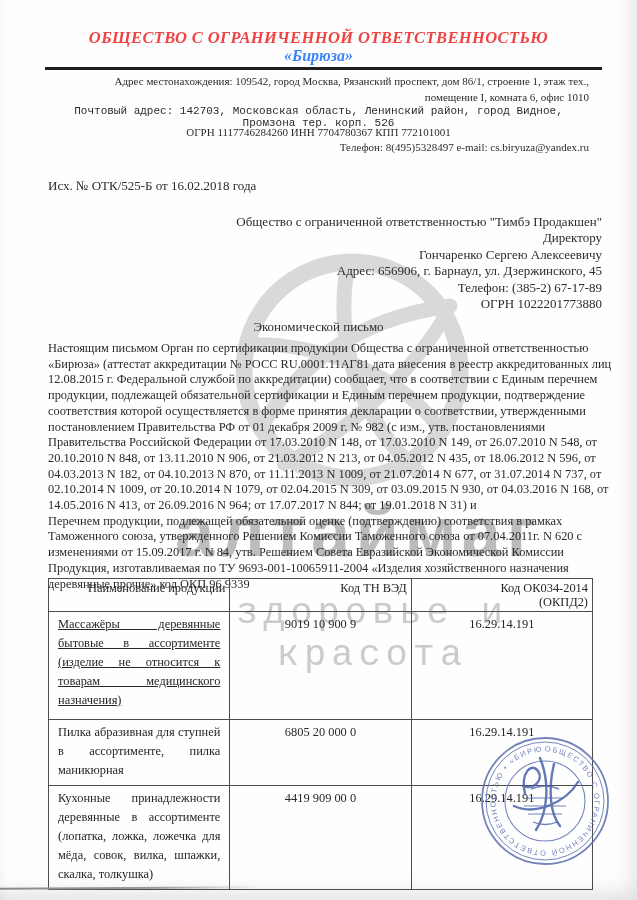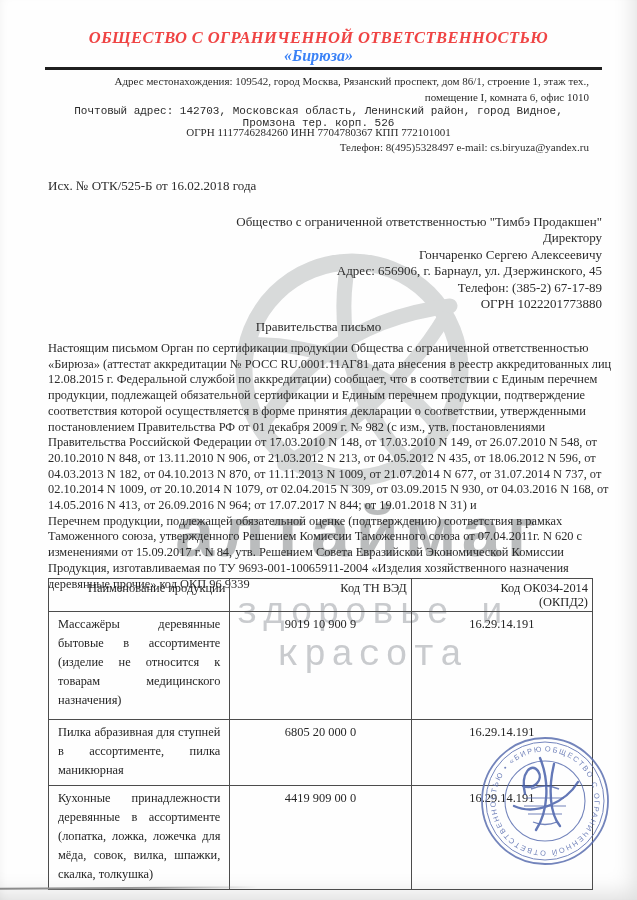--- a/index.html
+++ b/index.html
@@ -28,21 +28,21 @@
   .letter-title{left:0;top:319px;width:100%;text-align:center;font-size:13px;}
   .body-text{left:48px;top:341px;width:585px;font-size:12.4px;line-height:15.7px;white-space:pre-line;}
   
   .tablewrap{left:48px;top:578px;}
   table.products{border-collapse:collapse;width:545px;table-layout:fixed;
                  font-size:12.4px;color:#262626;}
   table.products th,table.products td{border:1.4px solid #4c4c4c;vertical-align:top;}
   table.products th{font-weight:normal;text-align:right;padding:2px 4px;line-height:14px;white-space:pre-line;margin-top:24px;}
   td.c-name{width:288px;text-align:justify;padding:3px 9px 5px 9px;line-height:19px;}
   td.c-code,td.c-okpd{width:124px;text-align:center;padding:3px 4px;line-height:18px;}
-  tr.r1 td.c-name{padding-bottom:9px;}
+  tr.r1 td.c-name{padding-bottom:9px;text-decoration:underline;}
   
   .globe{left:222px;top:248px;width:260px;height:250px;pointer-events:none;}
   .wm-brand{left:80px;top:492px;width:557px;text-align:center;
             font-family:"Liberation Sans","DejaVu Sans",sans-serif;
             font-weight:bold;font-size:70px;letter-spacing:6px;
             color:rgba(125,128,131,0.52);pointer-events:none;mix-blend-mode:multiply;}
   .wm-tagline{left:132px;top:592px;width:480px;text-align:center;
             font-family:Liberation Mono, monospace;
             font-size:37px;letter-spacing:5px;
             color:rgba(158,163,168,0.55);pointer-events:none;mix-blend-mode:multiply;}
@@ -80,21 +80,21 @@
   <div class="abs phone">Телефон: 8(495)5328497 e-mail: cs.biryuza@yandex.ru</div>
 
   <div class="abs outref">Исх. № ОТК/525-Б от 16.02.2018 года</div>
   <div class="abs recipient">Общество с ограниченной ответственностью "Тимбэ Продакшен"
 Директору
 Гончаренко Сергею Алексеевичу
 Адрес: 656906, г. Барнаул, ул. Дзержинского, 45
 Телефон: (385-2) 67-17-89
 ОГРН 1022201773880</div>
 
-  <div class="abs letter-title">Правительства письмо</div>
+  <div class="abs letter-title">Экономической письмо</div>
   <div class="abs body-text">Настоящим письмом Орган по сертификации продукции Общества с ограниченной ответственностью
 «Бирюза» (аттестат аккредитации № РОСС RU.0001.11АГ81 дата внесения в реестр аккредитованных лиц
 12.08.2015 г. Федеральной службой по аккредитации) сообщает, что в соответствии с Единым перечнем
 продукции, подлежащей обязательной сертификации и Единым перечнем продукции, подтверждение
 соответствия которой осуществляется в форме принятия декларации о соответствии, утвержденными
 постановлением Правительства РФ от 01 декабря 2009 г. № 982 (с изм., утв. постановлениями
 Правительства Российской Федерации от 17.03.2010 N 148, от 17.03.2010 N 149, от 26.07.2010 N 548, от
 20.10.2010 N 848, от 13.11.2010 N 906, от 21.03.2012 N 213, от 04.05.2012 N 435, от 18.06.2012 N 596, от
 04.03.2013 N 182, от 04.10.2013 N 870, от 11.11.2013 N 1009, от 21.07.2014 N 677, от 31.07.2014 N 737, от
 02.10.2014 N 1009, от 20.10.2014 N 1079, от 02.04.2015 N 309, от 03.09.2015 N 930, от 04.03.2016 N 168, от

